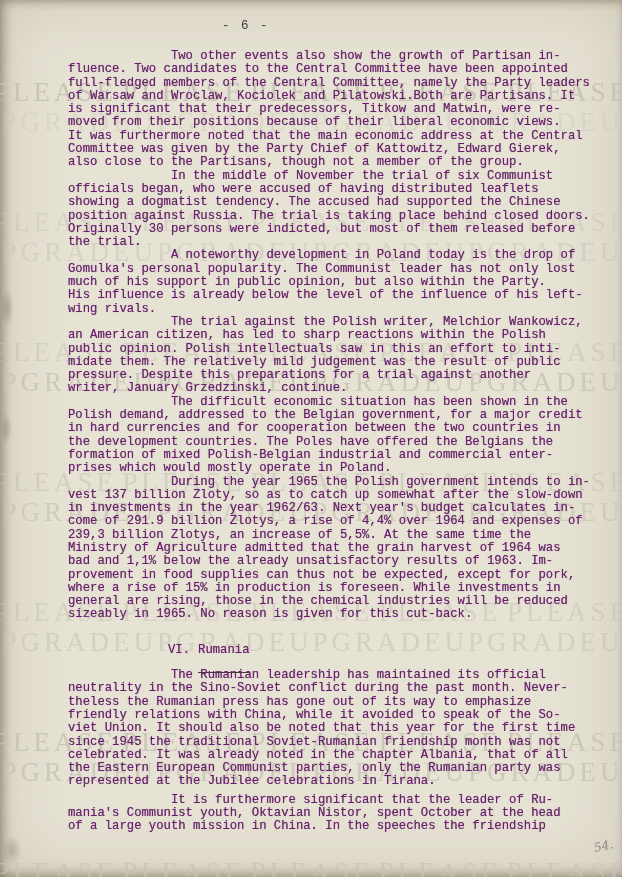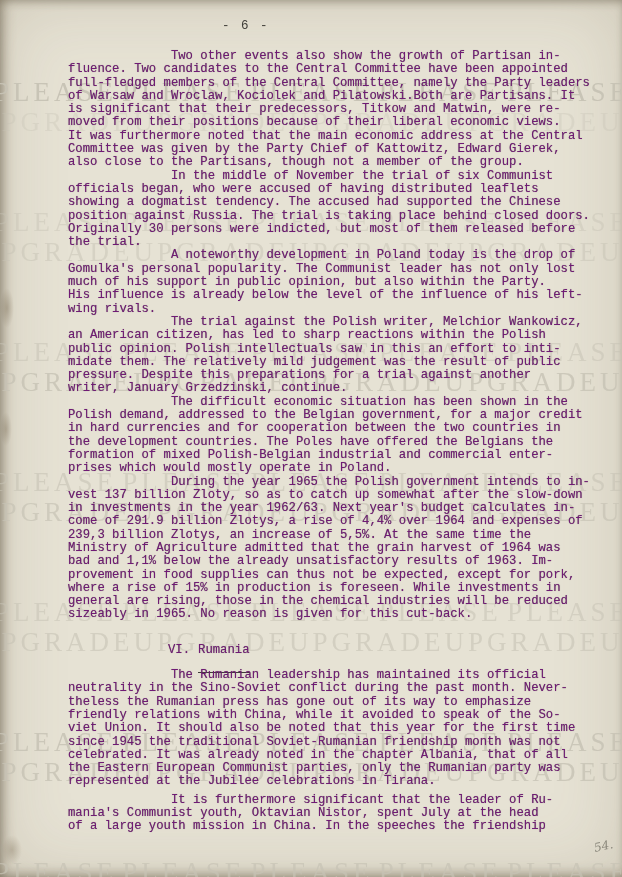--- a/index.html
+++ b/index.html
@@ -215,19 +215,19 @@
       <p class="para rumania-1">              The Rumanian leadership has maintained its official
 neutrality in the Sino-Soviet conflict during the past month. Never-
 theless the Rumanian press has gone out of its way to emphasize
 friendly relations with China, while it avoided to speak of the So-
 viet Union. It should also be noted that this year for the first time
 since 1945 the traditional Soviet-Rumanian friendship month was not
 celebrated. It was already noted in the chapter Albania, that of all
 the Eastern European Communist parties, only the Rumanian party was
 represented at the Jubilee celebrations in Tirana.</p>
       <p class="para rumania-2">              It is furthermore significant that the leader of Ru-
-mania's Communist youth, Oktavian Nistor, spent July at the head
+mania's Communist youth, Oktavian Nistor, spent October at the head
 of a large youth mission in China. In the speeches the friendship</p>
     </div>
 
     <div class="handwritten">54.</div>
   </div>
 </div>
 
 </body></html>

